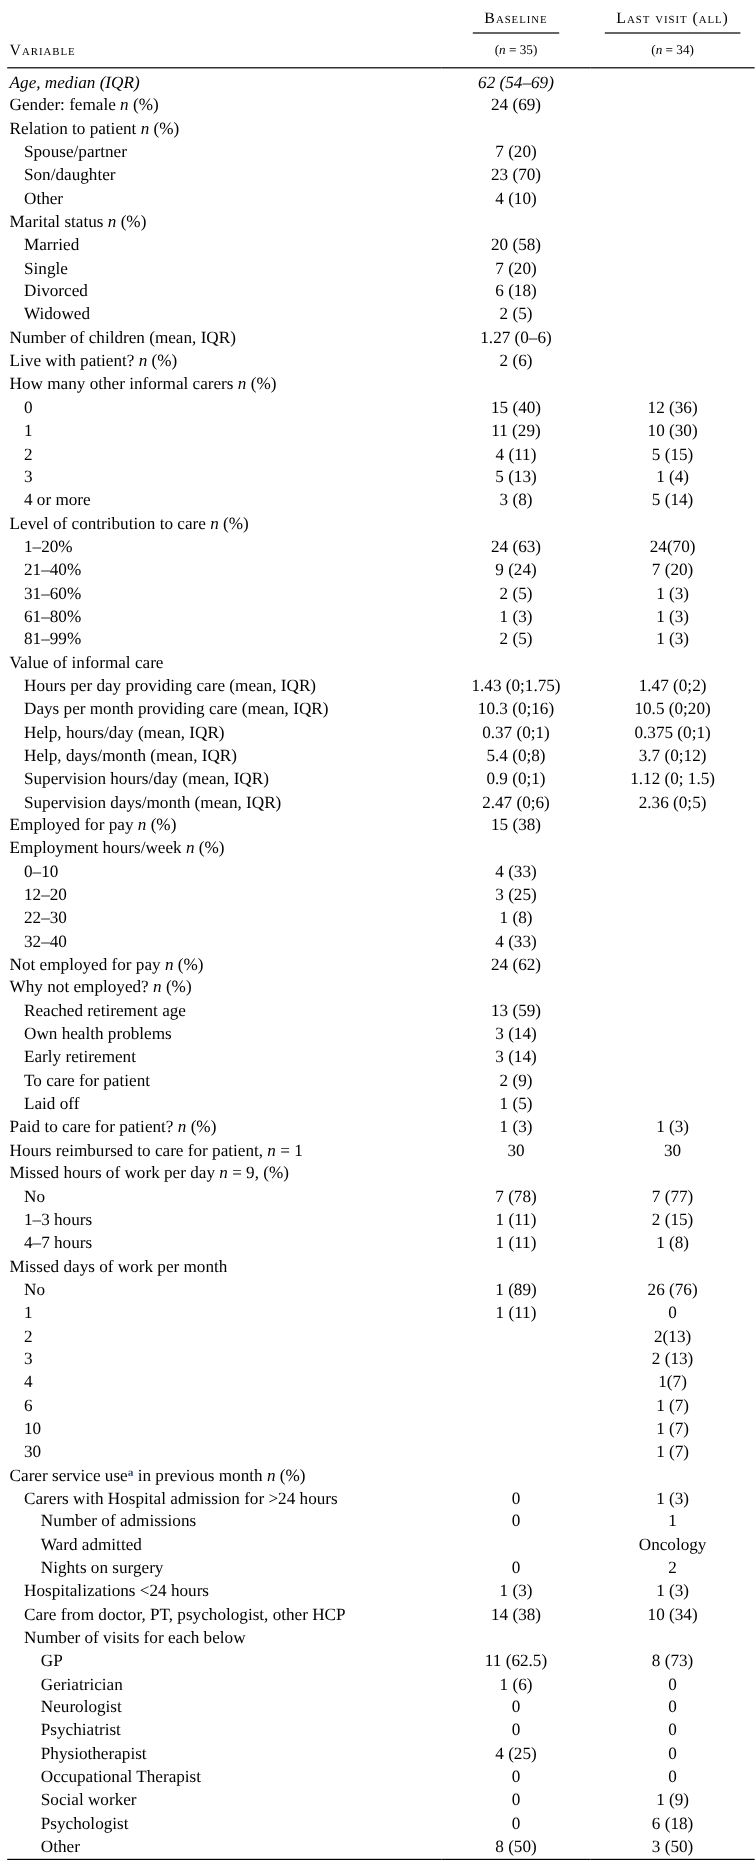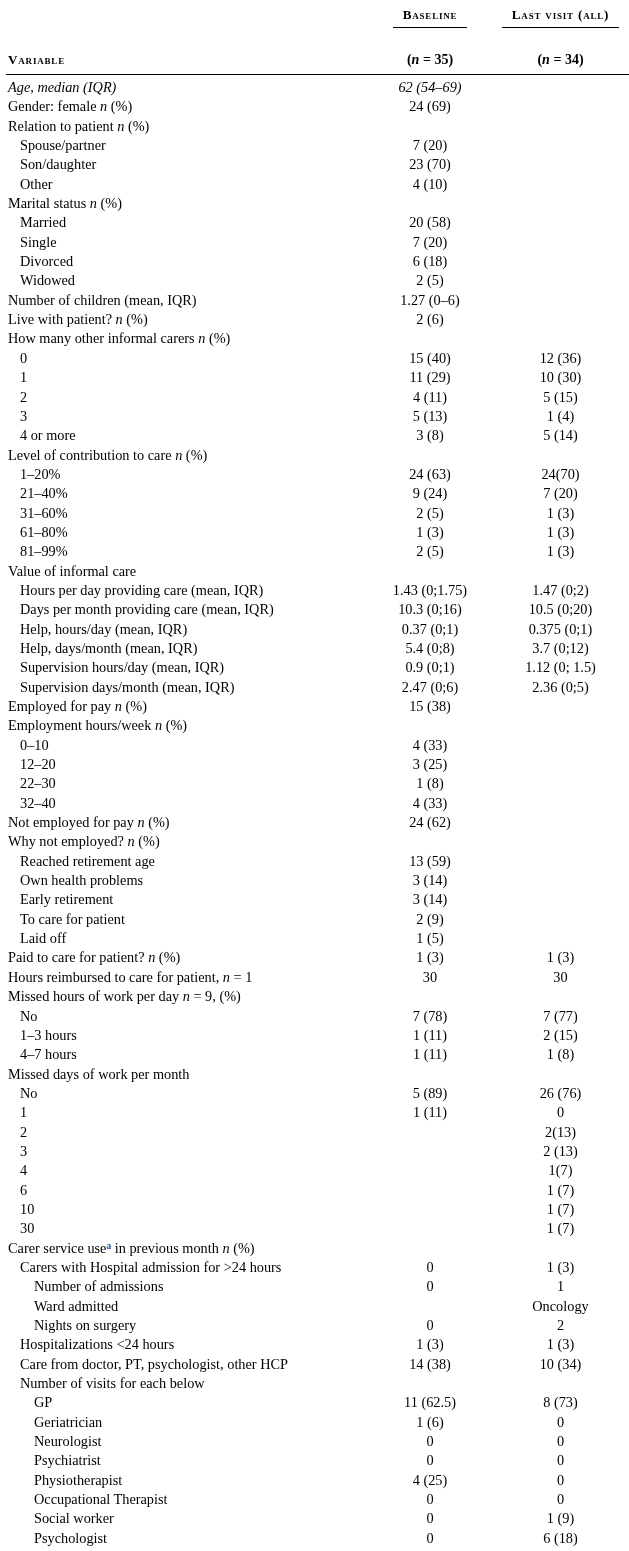--- a/index.html
+++ b/index.html
@@ -22,21 +22,21 @@
   table.paper-table {
     width: 100%;
     border-collapse: collapse;
     table-layout: fixed;
     border-bottom: 1px solid #000;
   }
   col.c1 { width: 362px; }
   col.c2 { width: 124px; }
   col.c3 { width: 137px; }
 
-  thead td { vertical-align: bottom; font-weight: bold; }
+  thead td { vertical-align: bottom; }
 
   .group {
     text-align: center;
     font-variant: small-caps;
     letter-spacing: 0.8px;
     font-size: 13.2px;
     line-height: 20px;
     padding-top: 3px;
   }
   .colrule {
@@ -48,23 +48,23 @@
     text-align: left;
     font-variant: small-caps;
     letter-spacing: 0.8px;
     font-size: 13.2px;
     line-height: 20px;
     padding: 3px 0 4px 2px;
     border-bottom: 1.5px solid #000;
   }
   .nval {
     text-align: center;
-    font-size: 14px;
+    font-size: 11px;
     line-height: 20px;
-    padding: 21px 0 4px 0;
+    padding: 3px 0 4px 0;
     border-bottom: 1.5px solid #000;
   }
 
   tbody td {
     font-size: 14.3px;
     line-height: 19.35px;
     padding: 0;
     white-space: nowrap;
     overflow: hidden;
   }
@@ -364,21 +364,21 @@
           <td class="val">1 (11)</td>
           <td class="val">1 (8)</td>
         </tr>
         <tr>
           <td class="lab ind0">Missed days of work per month</td>
           <td class="val"></td>
           <td class="val"></td>
         </tr>
         <tr>
           <td class="lab ind1">No</td>
-          <td class="val">5 (89)</td>
+          <td class="val">1 (89)</td>
           <td class="val">26 (76)</td>
         </tr>
         <tr>
           <td class="lab ind1">1</td>
           <td class="val">1 (11)</td>
           <td class="val">0</td>
         </tr>
         <tr>
           <td class="lab ind1">2</td>
           <td class="val"></td>

